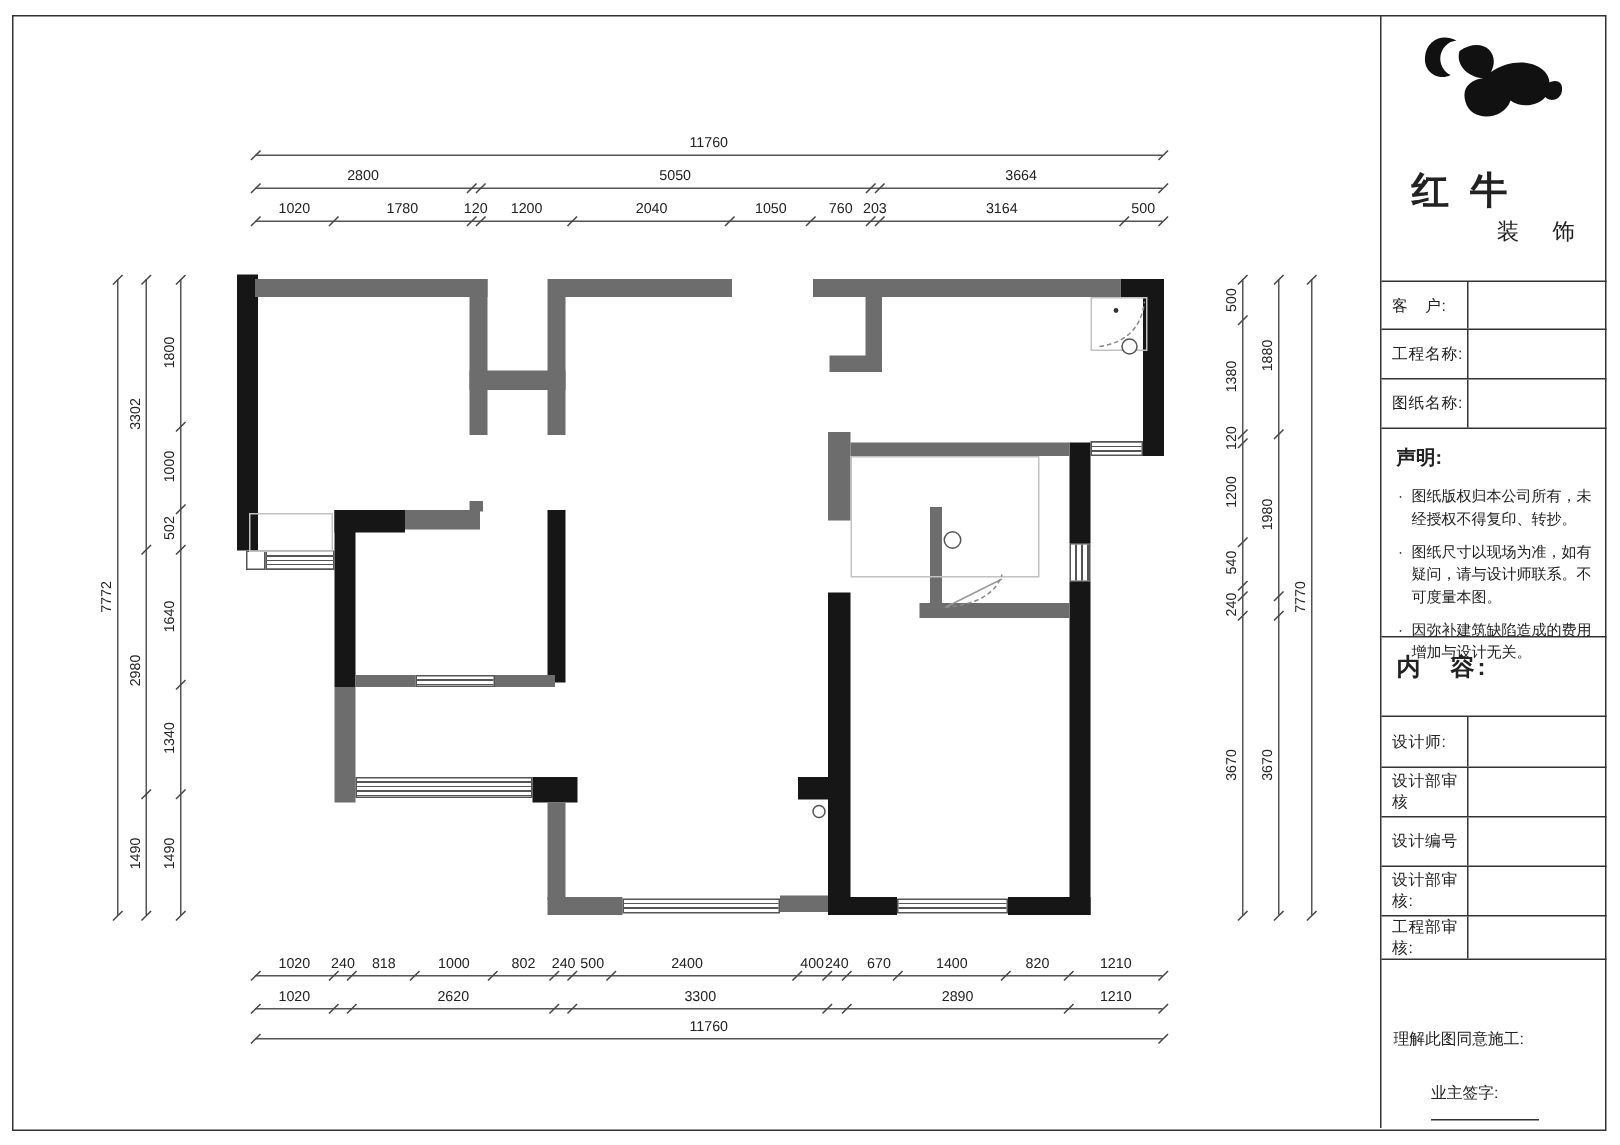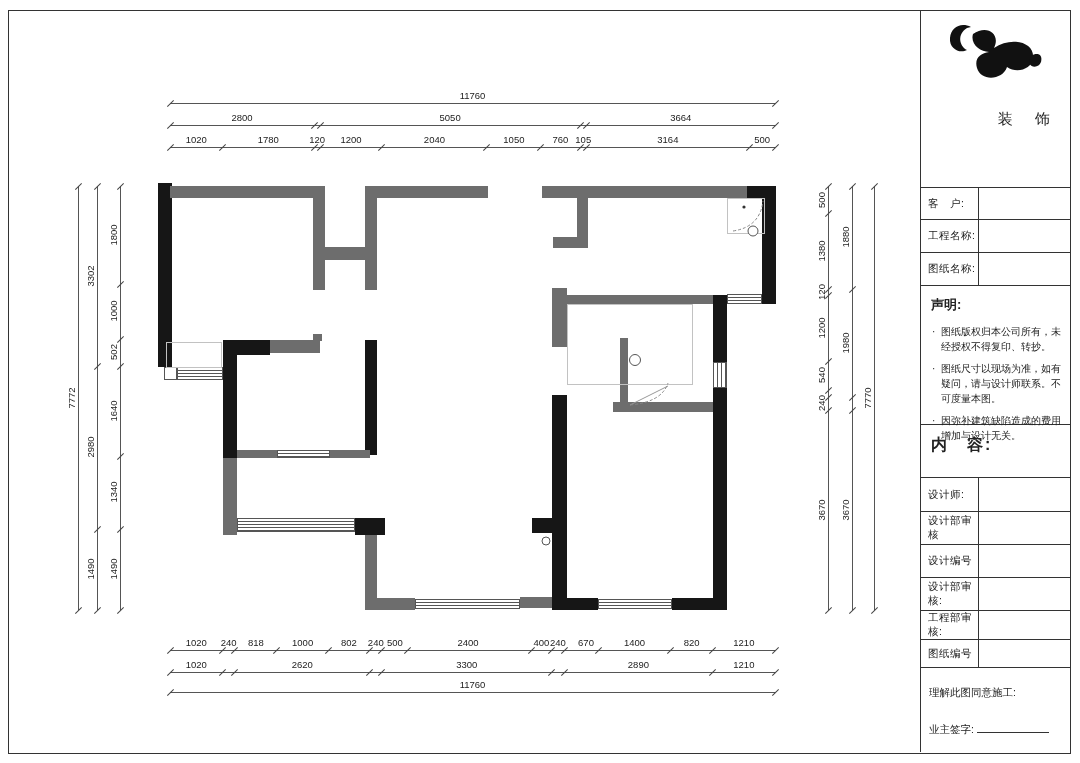--- a/index.html
+++ b/index.html
@@ -28,21 +28,21 @@
           display:flex;align-items:center;padding-left:7px;letter-spacing:0.5px;}
   .tb-val{flex:1;}
   #logo-name{font-size:25px;letter-spacing:14px;margin:2px 0 0 20px;font-weight:bold;}
   #logo-sub{font-size:15px;letter-spacing:9px;text-align:right;padding-right:12px;margin-top:2px;}
   #stmt{padding:10px 8px 0 10px;}
   #stmt-title{font-size:13px;font-weight:bold;margin-bottom:10px;}
   .stmt-item{font-size:10px;line-height:1.5;margin-bottom:7px;position:relative;padding-left:10px;}
   .stmt-item::before{content:"·";position:absolute;left:1px;top:0;}
   #content-label{font-size:16px;letter-spacing:2px;padding:10px 0 0 10px;font-weight:bold;}
   #tb-footer{padding:18px 8px 0 8px;font-size:10.5px;}
-  #owner-sign{margin-top:22px;}
+  #owner-sign{margin-top:22px;margin-left:25px;}
   #sign-line{display:inline-block;width:72px;border-bottom:1px solid #333;height:10px;}
 </style>
 </head>
 <body>
 
 <div id="sheet">
   <div id="sheet-border"></div>
 
   <div>
 
@@ -136,21 +136,21 @@
           <div class="tick" style="left: 412.003px; top: 0px;"></div>
           <div class="tick" style="left: 574.777px; top: 0px;"></div>
           <div class="tick" style="left: 600.5px; top: 0px;"></div>
           <div class="lbl" style="width: 44px; left: 4.23724px; top: -13px;">1020</div>
           <div class="lbl" style="width: 44px; left: 76.2611px; top: -13px;">1780</div>
           <div class="lbl" style="width: 44px; left: 125.134px; top: -13px;">120</div>
           <div class="lbl" style="width: 44px; left: 159.088px; top: -13px;">1200</div>
           <div class="lbl" style="width: 44px; left: 242.43px; top: -13px;">2040</div>
           <div class="lbl" style="width: 44px; left: 321.914px; top: -13px;">1050</div>
           <div class="lbl" style="width: 44px; left: 368.472px; top: -13px;">760</div>
-          <div class="lbl" style="width: 44px; left: 391.262px; top: -13px;">105</div>
+          <div class="lbl" style="width: 44px; left: 391.262px; top: -13px;">203</div>
           <div class="lbl" style="width: 44px; left: 475.89px; top: -13px;">3164</div>
           <div class="lbl" style="width: 44px; left: 570.139px; top: -13px;">500</div>
         </div>
         <div class="chain" style="left: 170px; top: 650px;">
           <div class="line" style="width: 605px; height: 1px;"></div>
           <div class="tick" style="left: -4.5px; top: 0px;"></div>
           <div class="tick" style="left: 47.9745px; top: 0px;"></div>
           <div class="tick" style="left: 60.3214px; top: 0px;"></div>
           <div class="tick" style="left: 102.404px; top: 0px;"></div>
           <div class="tick" style="left: 153.849px; top: 0px;"></div>
@@ -164,21 +164,21 @@
           <div class="tick" style="left: 496.065px; top: 0px;"></div>
           <div class="tick" style="left: 538.251px; top: 0px;"></div>
           <div class="tick" style="left: 600.5px; top: 0px;"></div>
           <div class="lbl" style="width: 44px; left: 4.23724px; top: -13px;">1020</div>
           <div class="lbl" style="width: 44px; left: 36.648px; top: -13px;">240</div>
           <div class="lbl" style="width: 44px; left: 63.8627px; top: -13px;">818</div>
           <div class="lbl" style="width: 44px; left: 110.627px; top: -13px;">1000</div>
           <div class="lbl" style="width: 44px; left: 156.979px; top: -13px;">802</div>
           <div class="lbl" style="width: 44px; left: 183.782px; top: -13px;">240</div>
           <div class="lbl" style="width: 44px; left: 202.817px; top: -13px;">500</div>
-          <div class="lbl" style="width: 44px; left: 276px; top: -13px;">2400</div>
+          <div class="lbl" style="width: 44px; left: 266px; top: -13px;">2400</div>
           <div class="lbl" style="width: 44px; left: 349.437px; top: -13px;">400</div>
           <div class="lbl" style="width: 44px; left: 365.9px; top: -13px;">240</div>
           <div class="lbl" style="width: 44px; left: 394px; top: -13px;">670</div>
           <div class="lbl" style="width: 44px; left: 442.554px; top: -13px;">1400</div>
           <div class="lbl" style="width: 44px; left: 499.658px; top: -13px;">820</div>
           <div class="lbl" style="width: 44px; left: 551.875px; top: -13px;">1210</div>
         </div>
         <div class="chain" style="left: 170px; top: 672px;">
           <div class="line" style="width: 605px; height: 1px;"></div>
           <div class="tick" style="left: -4.5px; top: 0px;"></div>
@@ -274,20 +274,21 @@
   </div>
 
   <div id="tb">
 
     <div class="tb-cell" style="top:0;height:178px;">
       <svg width="118" height="86" viewBox="0 0 118 86" style="display:block;margin:12px auto 0 auto;" xmlns="http://www.w3.org/2000/svg">
         <path fill="#111" d="M30 6 C20 12 22 24 30 28 C23 32 12 27 13 16 C14 5 24 0 34 5 Z"></path>
         <path fill="#111" d="M36 12 C50 2 64 12 57 26 C74 14 98 20 96 36 C95 47 80 52 70 45 C66 58 44 60 40 46 C37 36 44 31 52 30 C43 30 33 22 36 12 Z"></path>
         <path fill="#111" d="M94 34 C100 30 106 32 104 40 C102 46 94 46 92 41 Z"></path>
       </svg>
+      <div id="logo-name">红牛</div>
       <div id="logo-sub">装 饰</div>
     </div>
 
     <div class="tb-cell tb-row" style="top:178px;height:32px;">
       <div class="tb-lab">客　户:</div>
       <div class="tb-val"></div>
     </div>
     <div class="tb-cell tb-row" style="top:243px;height:33px;">
       <div class="tb-lab">图纸名称:</div>
       <div class="tb-val"></div>
@@ -323,24 +324,20 @@
       <div class="tb-val"></div>
     </div>
     <div class="tb-cell tb-row" style="top:568px;height:33px;">
       <div class="tb-lab">设计部审核:</div>
       <div class="tb-val"></div>
     </div>
     <div class="tb-cell tb-row" style="top:601px;height:29px;">
       <div class="tb-lab">工程部审核:</div>
       <div class="tb-val"></div>
     </div>
-    <div class="tb-cell tb-row" style="top:630px;height:28px;">
-      <div class="tb-lab">图纸编号</div>
-      <div class="tb-val"></div>
-    </div>
 
     <div class="tb-cell" style="top:658px;height:83px;border-bottom:none;">
       <div id="tb-footer">
         <div>理解此图同意施工:</div>
         <div id="owner-sign">
           <span>业主签字:</span>
           <span id="sign-line"></span>
         </div>
       </div>
     </div>

